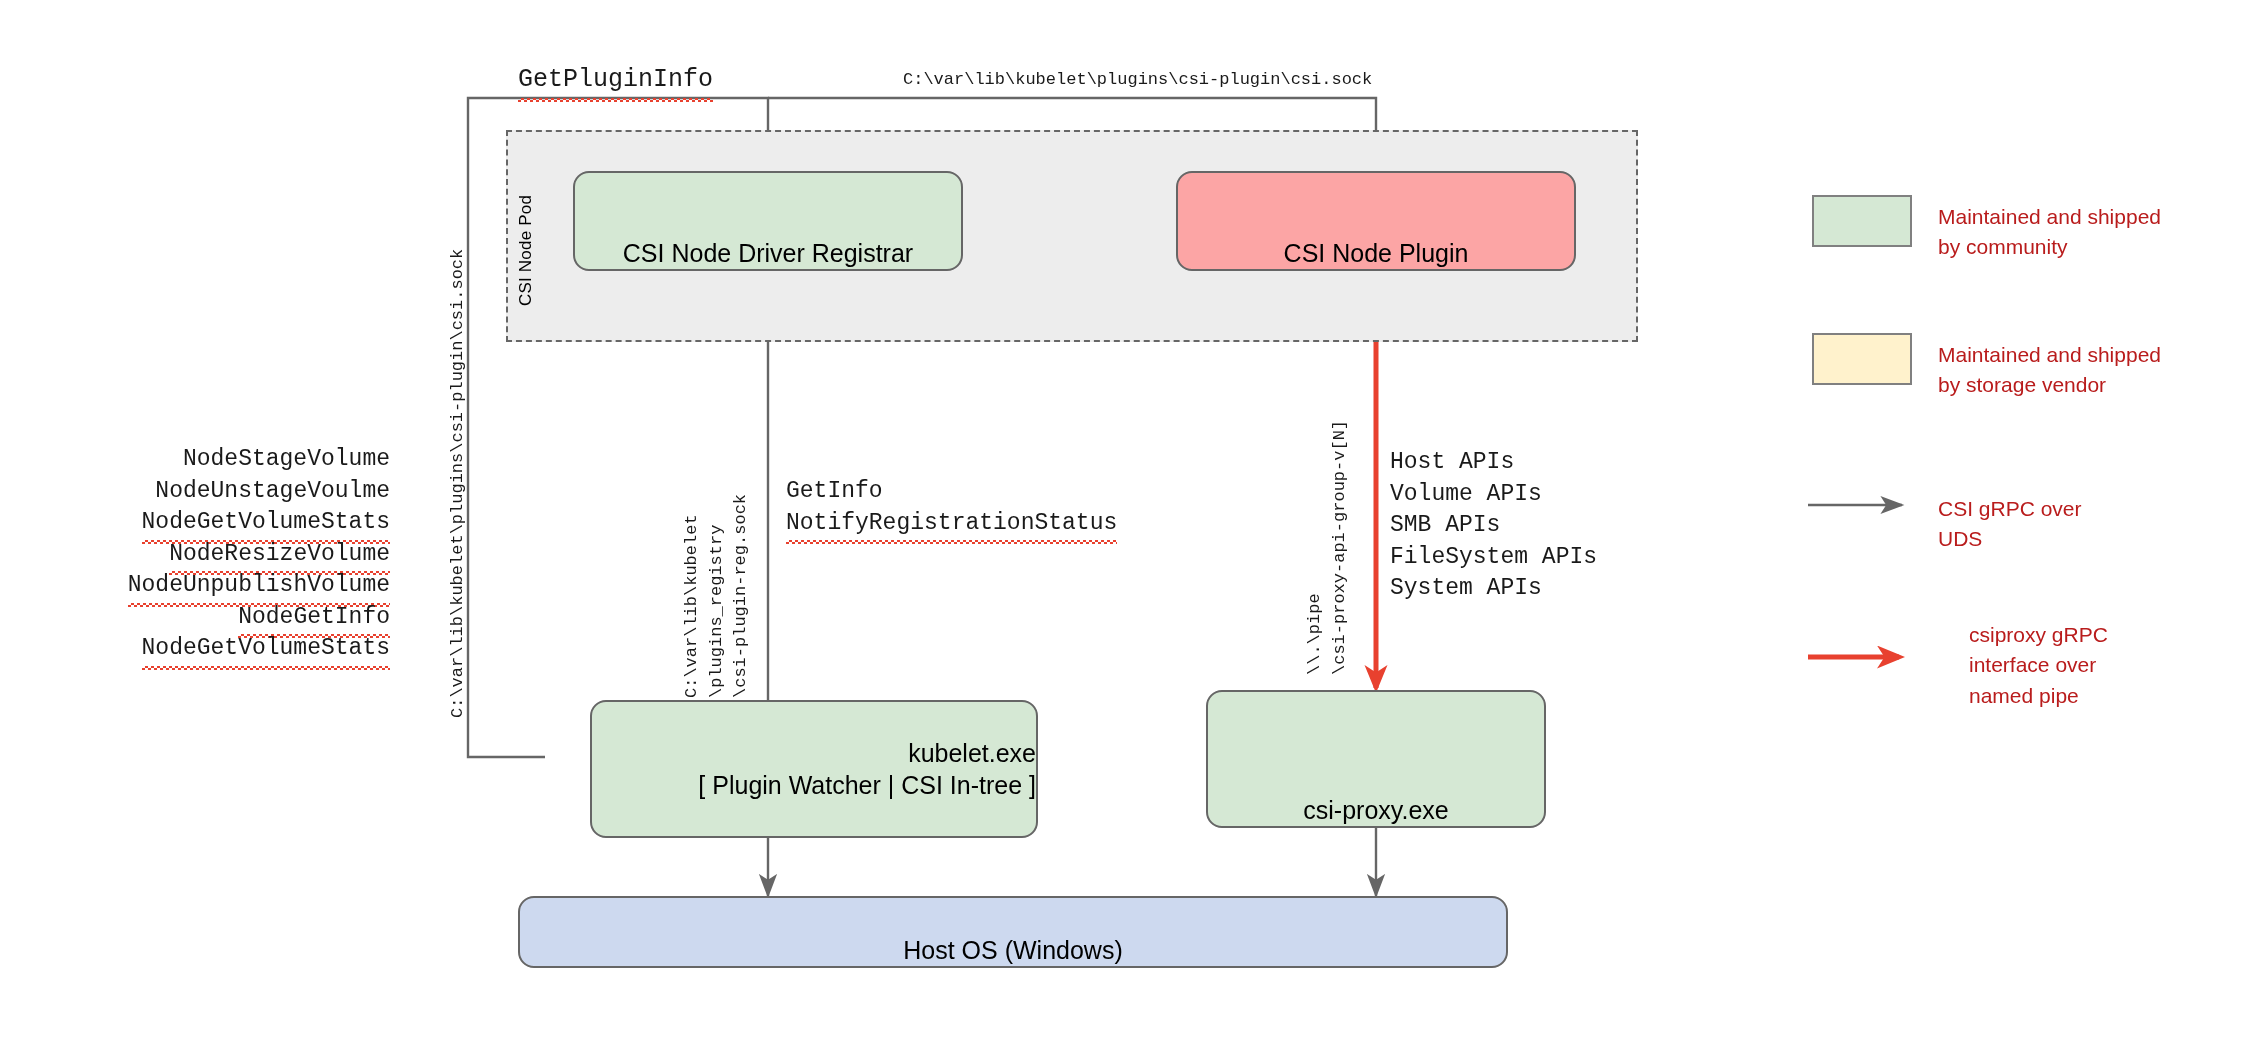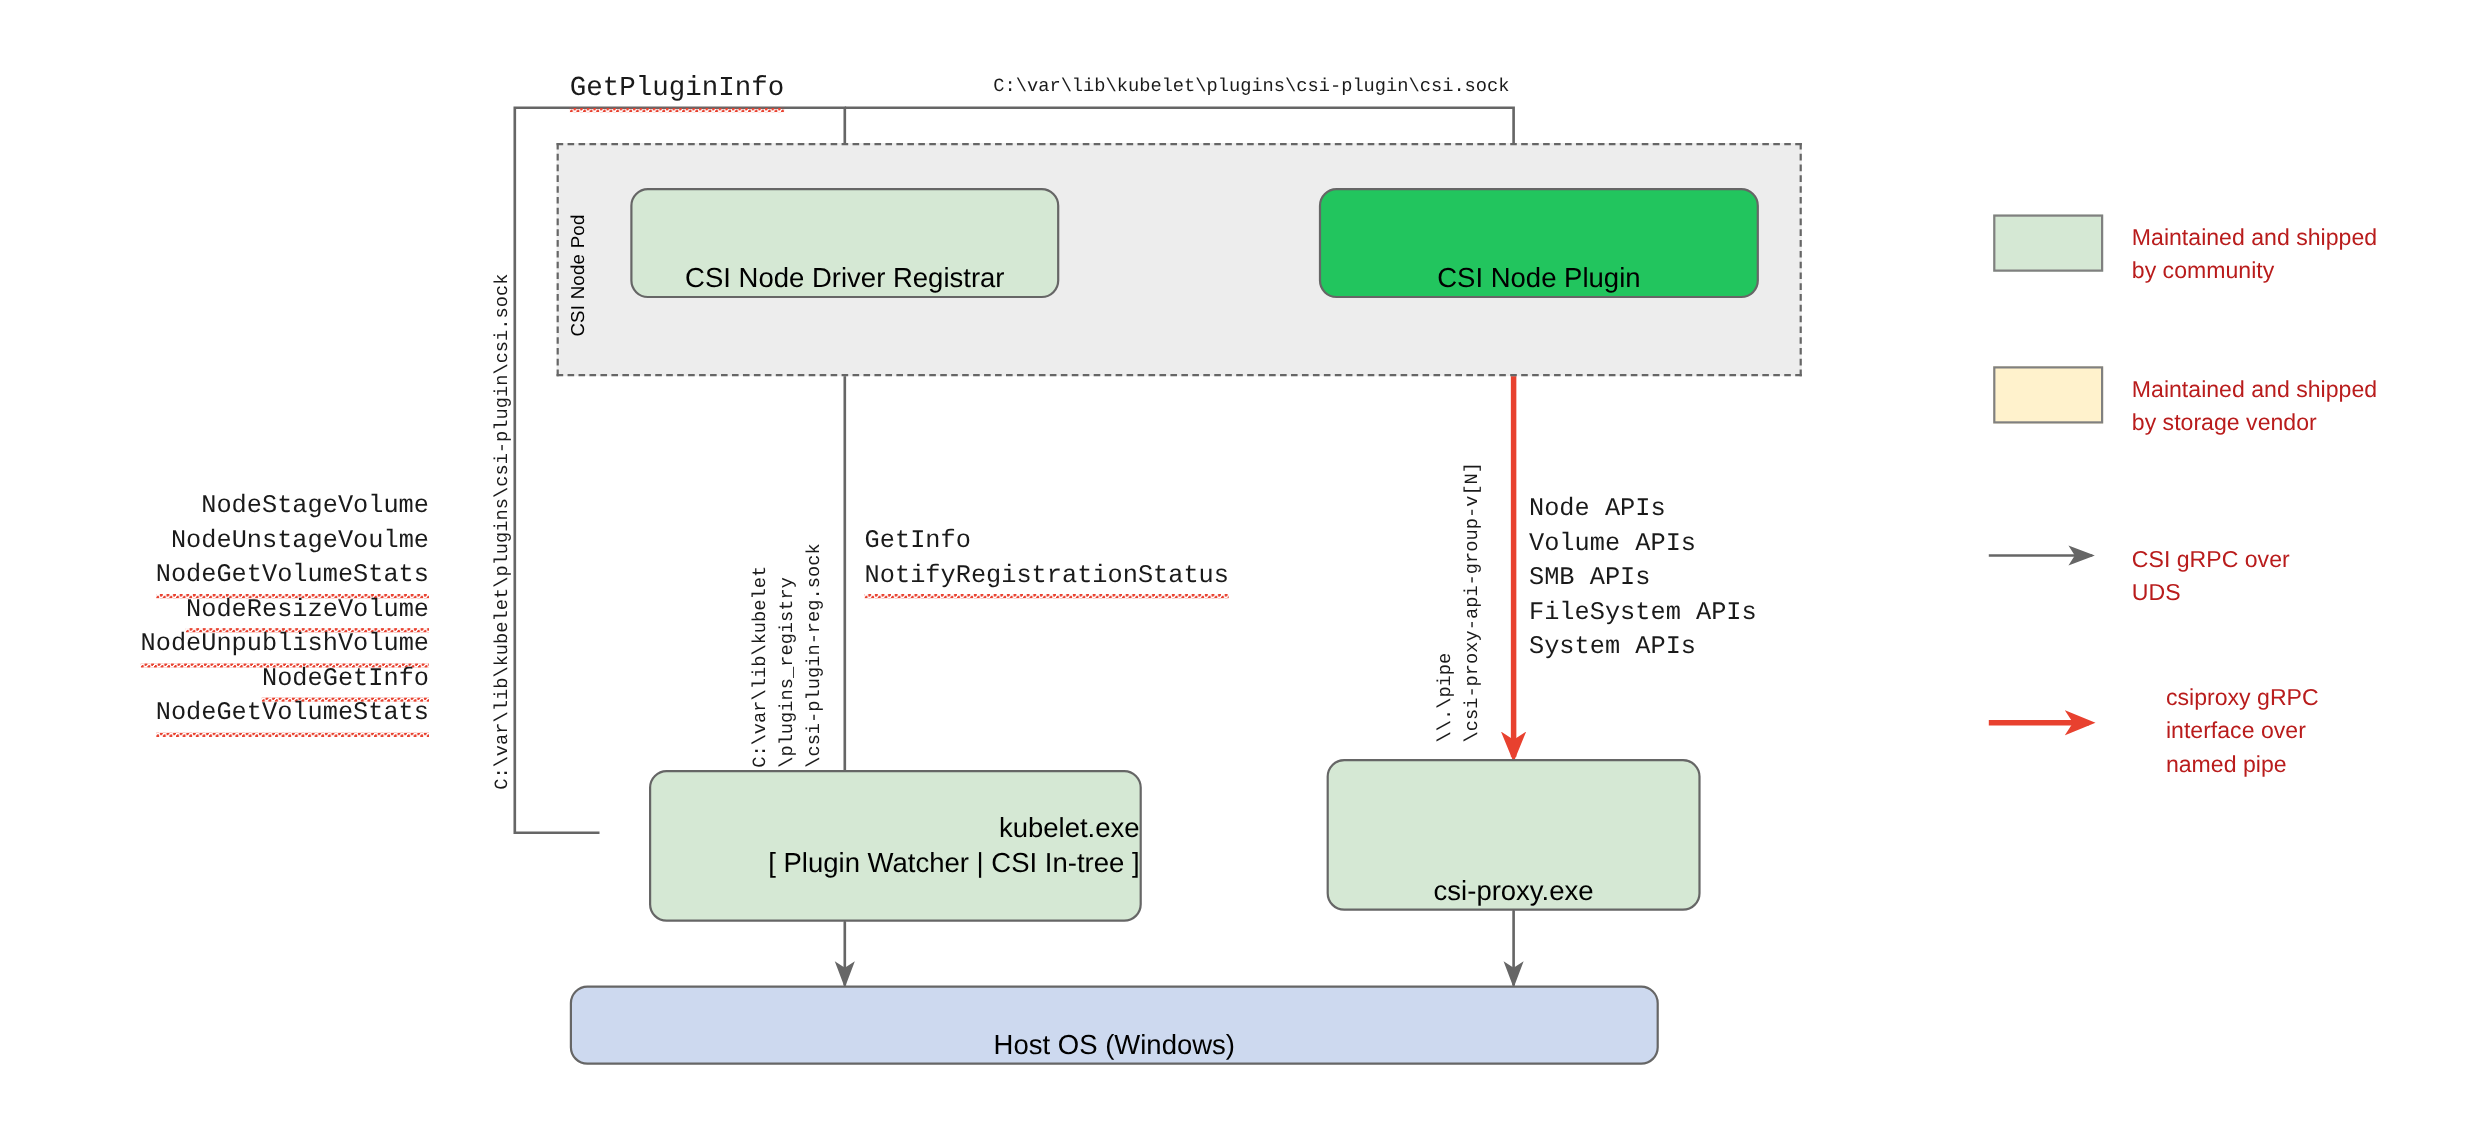--- a/index.html
+++ b/index.html
@@ -9,21 +9,21 @@
   #canvas{position:absolute;left:0;top:0;width:2252px;height:1044px;}
 
   svg.layer{position:absolute;left:0;top:0;width:2252px;height:1044px;pointer-events:none;}
 
   .node{position:absolute;box-sizing:border-box;display:flex;align-items:flex-end;
         justify-content:center;text-align:center;border:2px solid #666666;
         border-radius:16px;line-height:1.28;}
   .node .lbl{display:block;}
 
   .green{background:#d5e8d4;}
-  .yellow{background:#22c55e;margin-left:23px;}
+  .yellow{background:#fca5a5;}
   .blue{background:#cdd9ef;}
 
   .podbox{position:absolute;box-sizing:border-box;background:#ededed;
           border:2px dashed #666666;}
 
   .podlabel{position:absolute;writing-mode:vertical-rl;transform:rotate(180deg);
             font-size:17px;color:#000;white-space:nowrap;letter-spacing:.2px;}
 
   .vtext{position:absolute;writing-mode:vertical-rl;transform:rotate(180deg);
          font-family:"Liberation Mono", monospace;font-size:17px;color:#1a1a1a;
@@ -146,21 +146,21 @@
       <div><span>NodeStageVolume</span></div>
       <div><span>NodeUnstageVoulme</span></div>
       <div><span class="sq">NodeGetVolumeStats</span></div>
       <div><span class="sq">NodeResizeVolume</span></div>
       <div><span class="sq">NodeUnpublishVolume</span></div>
       <div><span class="sq">NodeGetInfo</span></div>
       <div><span class="sq">NodeGetVolumeStats</span></div>
     </div>
 
   <div class="txtblock" style="left:1390px;top:447px;">
-      <div>Node APIs</div>
+      <div>Host APIs</div>
       <div>Volume APIs</div>
       <div>SMB APIs</div>
       <div>FileSystem APIs</div>
       <div>System APIs</div>
     </div>
 
   <div>
 
     <div class="legend-swatch" style="left:1812px;top:195px;width:100px;height:52px;background:#d5e8d4;"></div>
     <div class="legend-text" style="left:1938px;top:202px;width:250px;">

